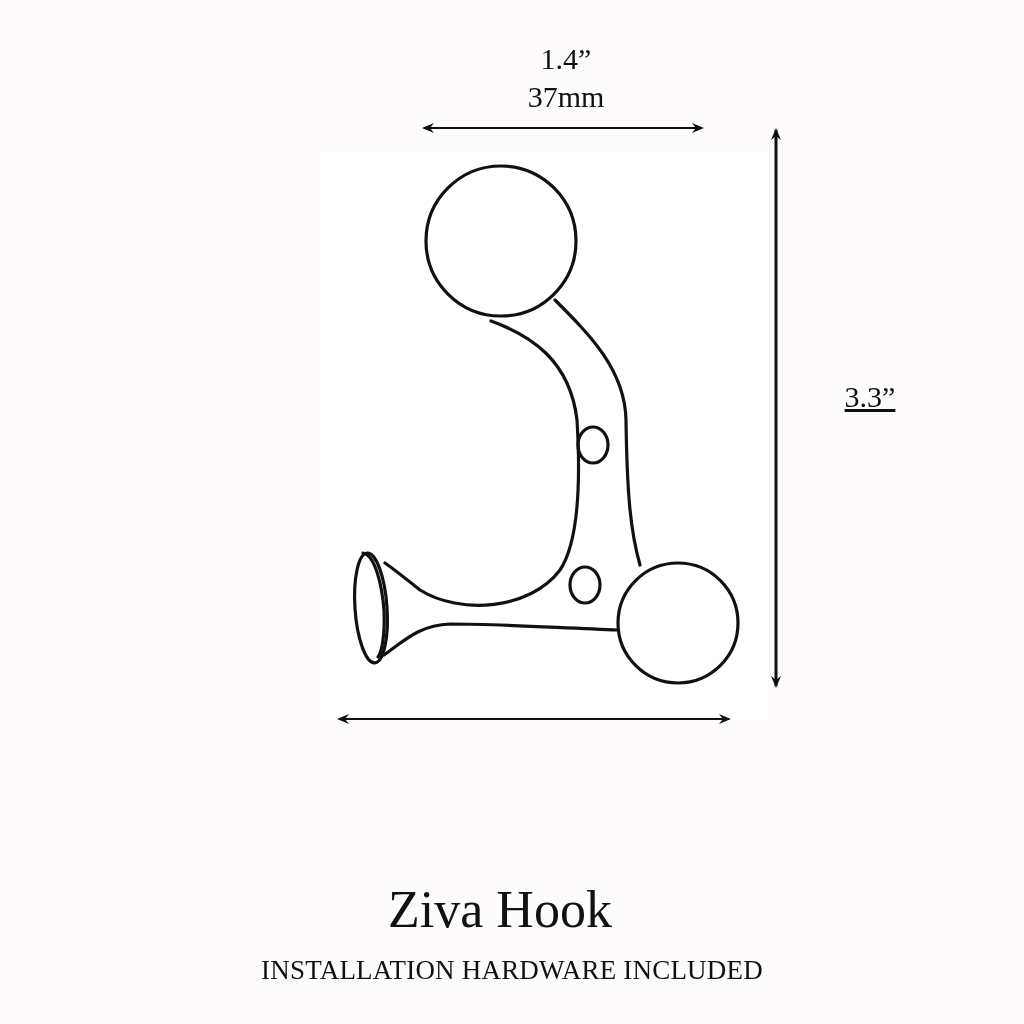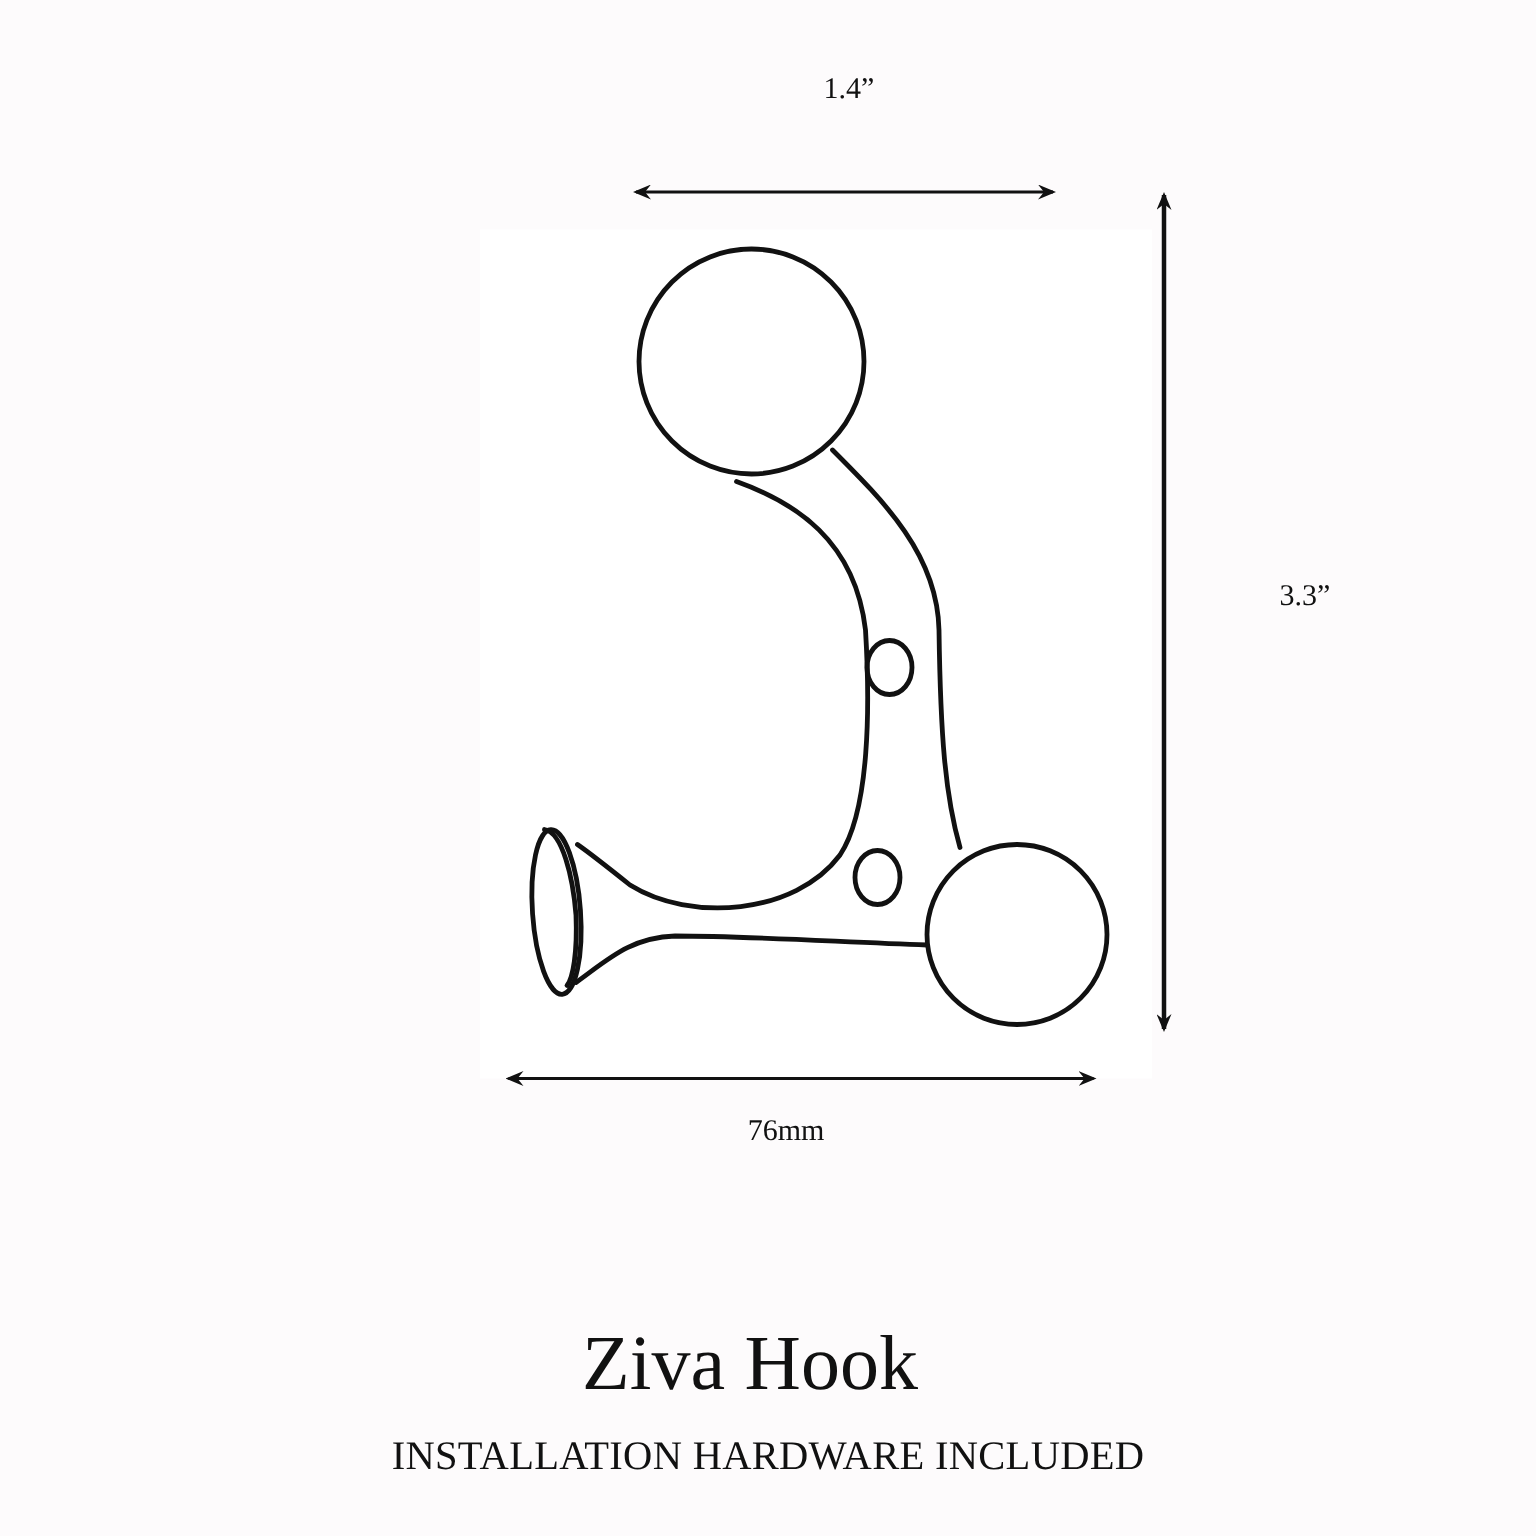--- a/index.html
+++ b/index.html
@@ -8,26 +8,26 @@
     background: #fdfbfc;
     font-family: "Liberation Serif", "DejaVu Serif", serif;
     color: #111;
   }
   .drawing-bg {
     position: absolute; left: 320px; top: 153px; width: 448px; height: 566px;
     background: #ffffff;
   }
   svg.diagram { position: absolute; left: 0; top: 0; width: 1024px; height: 1024px; }
   .label {
-    position: absolute; text-align: center; font-size: 20px; line-height: 38px;
+    position: absolute; text-align: center; font-size: 30px; line-height: 38px;
     color: #111;
   }
   .label span { display: block; }
   .dim-top { left: 466px; top: 40px; width: 200px; }
-  .dim-right { left: 770px; top: 378px; width: 200px; }
+  .dim-right { left: 770px; top: 378px; width: 200px; text-decoration: underline; }
   .dim-bottom { left: 424px; top: 735px; width: 200px; }
   .title {
     position: absolute; left: 0; width: 1000px; top: 880px; text-align: center;
     font-size: 52px; line-height: 60px;
   }
   .subtitle {
     position: absolute; left: 0; width: 1024px; top: 953px; text-align: center;
     font-size: 27px; line-height: 34px; letter-spacing: 0.2px;
   }
 </style>
@@ -64,24 +64,24 @@
 
     <circle cx="678" cy="623" r="60"></circle>
 
     <ellipse cx="593" cy="445" rx="15" ry="18"></ellipse>
     <ellipse cx="585" cy="585" rx="15" ry="18"></ellipse>
   </g>
 </svg>
 
 <div class="label dim-top">
   <span>1.4”</span>
+  <span>37mm</span>
 </div>
 
 <div class="label dim-right">
   <span>3.3”</span>
 </div>
 
 <div class="label dim-bottom">
-  <span>76mm</span>
 </div>
 
 <div class="title">Ziva Hook</div>
 <div class="subtitle">INSTALLATION HARDWARE INCLUDED</div>
 
 </body></html>

